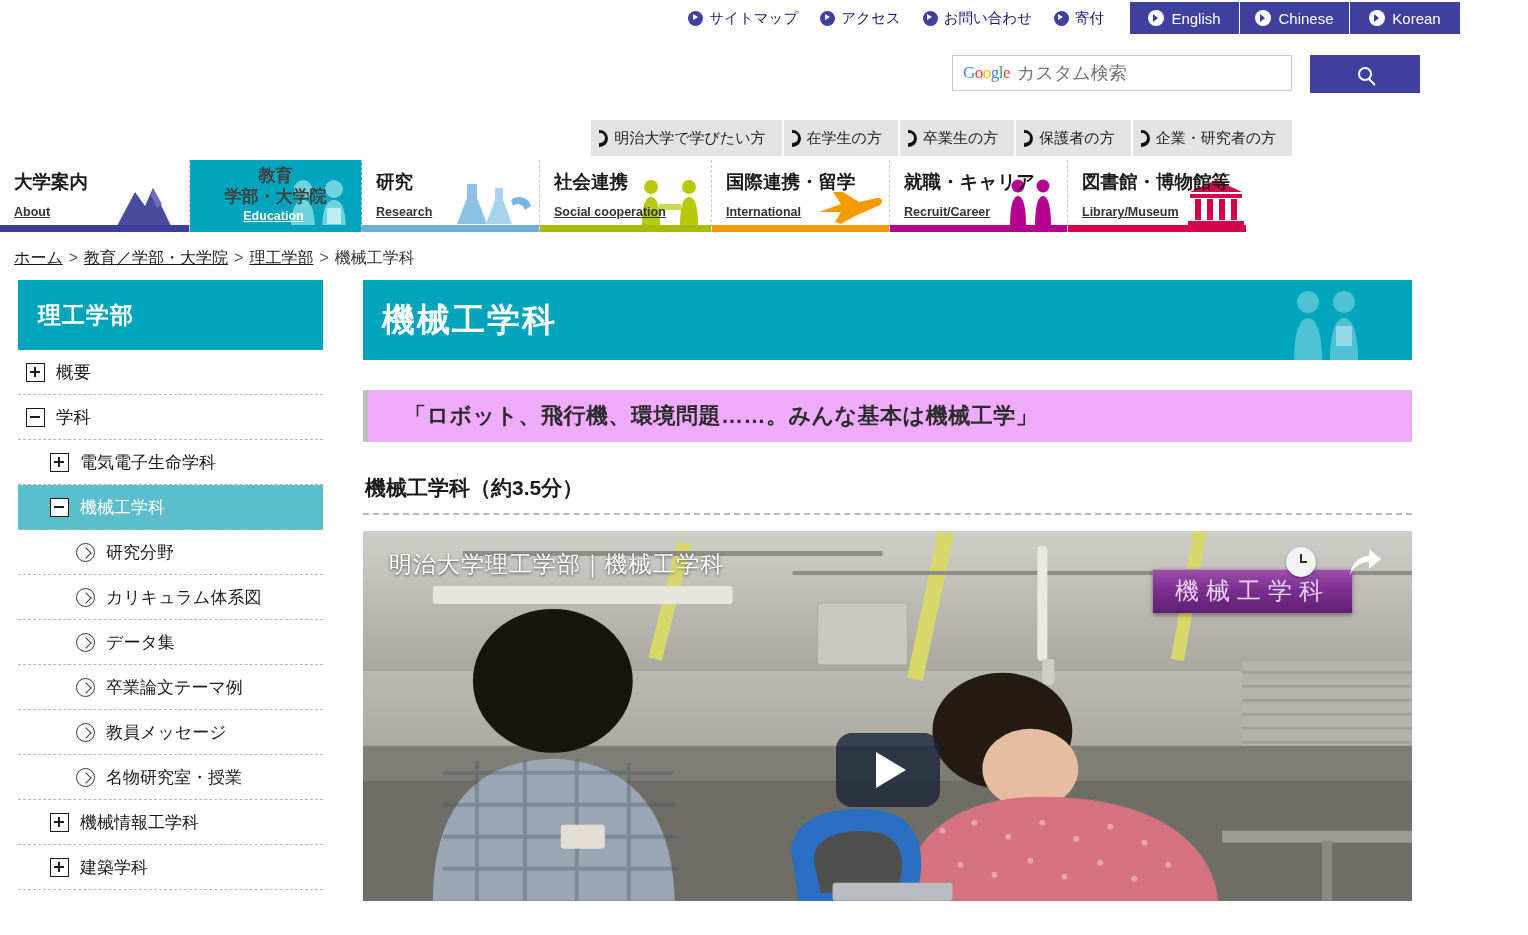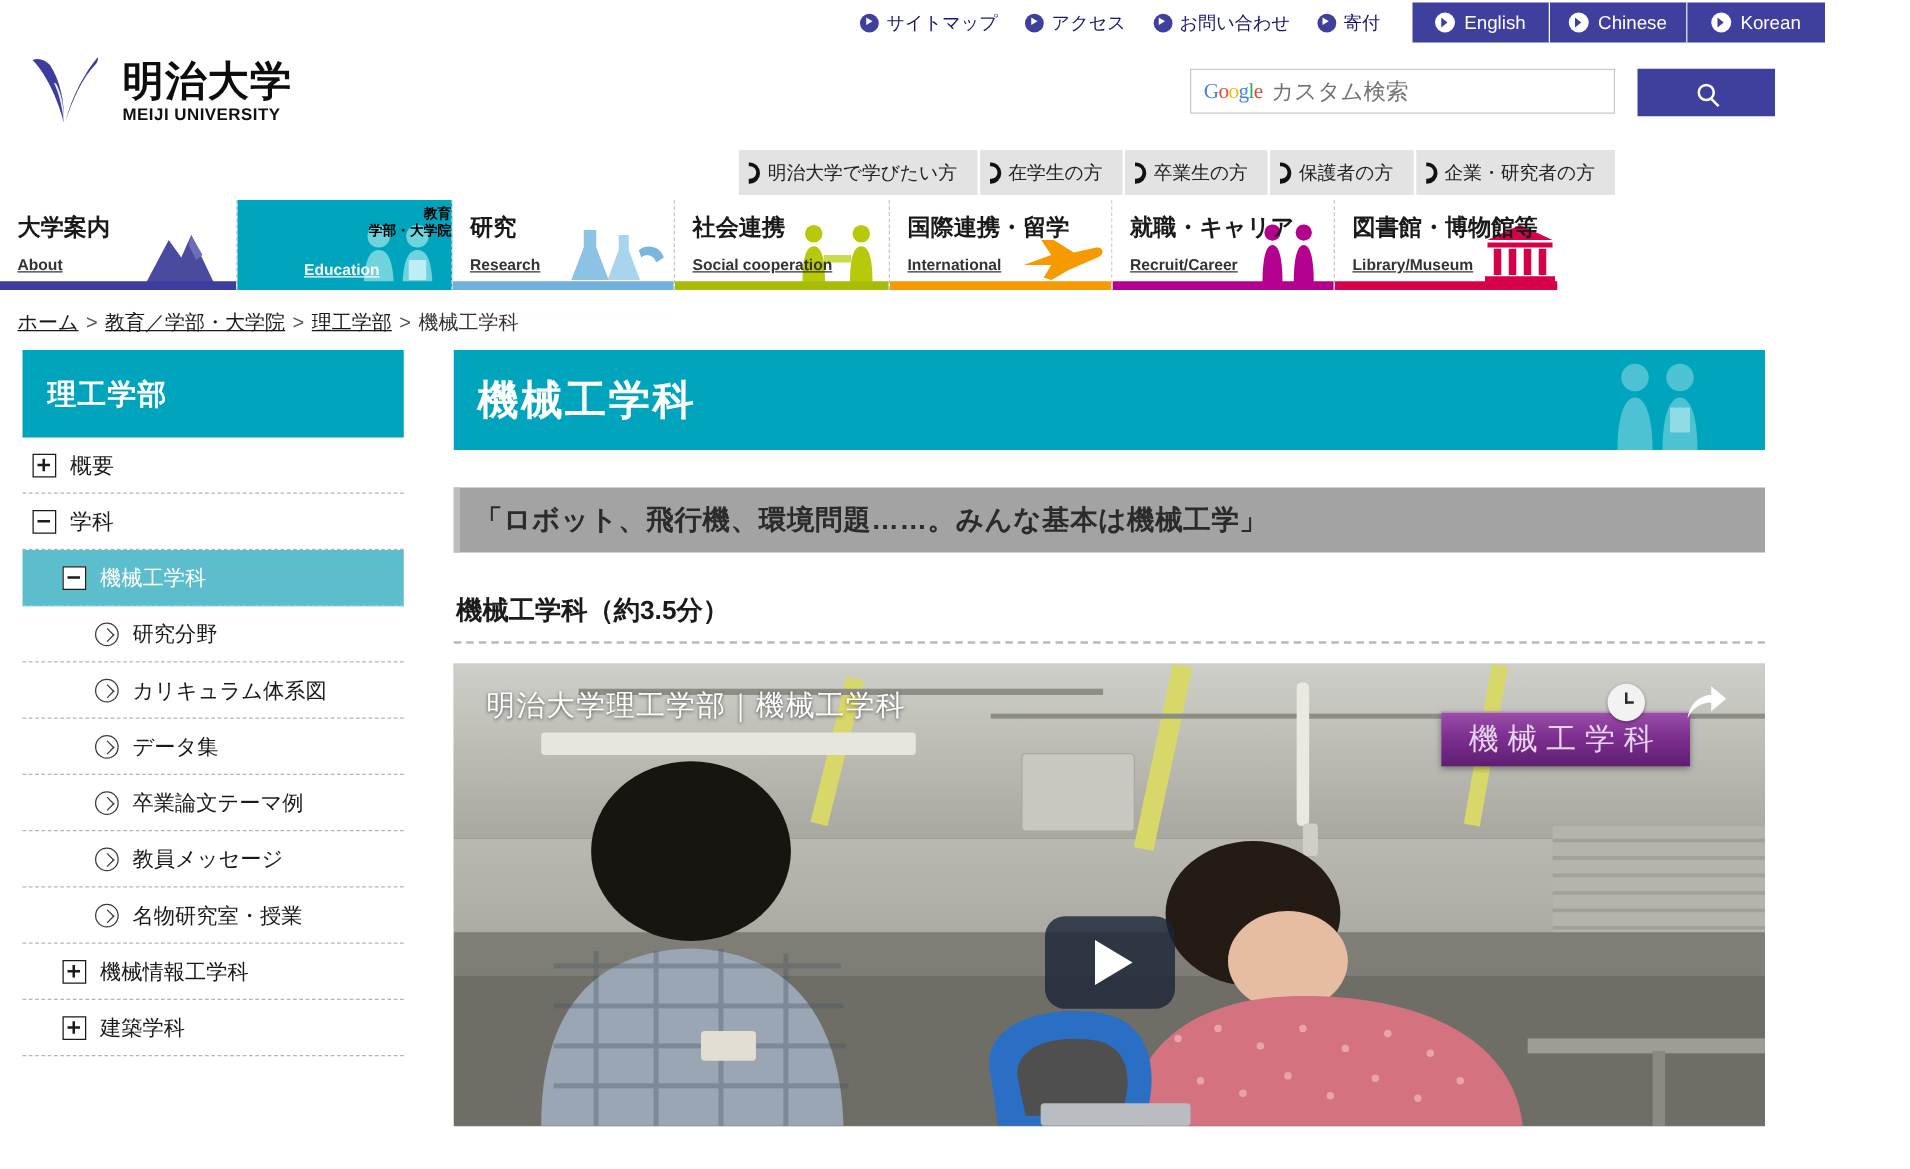--- a/index.html
+++ b/index.html
@@ -140,22 +140,22 @@
   }
   .gnav-item:last-child { border-right: none; }
   .gnav-item.active { background: #00a5bd; }
   .gnav-jp {
     position: absolute; left: 14px; top: 9px;
     font-size: 18.5px; font-weight: 700; color: #1a1a1a;
     white-space: nowrap; z-index: 3;
   }
   .gnav-jp2 {
     position: absolute; left: 0; right: 0; top: 5px;
-    text-align: right; color: #000000; font-weight: 700;
-    font-size: 11px; line-height: 1.25; z-index:3;
+    text-align: center; color: #404040; font-weight: 700;
+    font-size: 17px; line-height: 1.25; z-index:3;
   }
   .gnav-en {
     position: absolute; left: 14px; bottom: 13px;
     font-size: 12.5px; font-weight: 700; color: #333; z-index: 3; text-decoration: underline;
   }
   .gnav-item.active .gnav-en {
     left: 0; right: 4px; text-align: center; color: #fff; bottom: 9px;
   }
   .gnav-underline {
     position: absolute; left: 0; right: 0; bottom: 0; height: 7px; z-index:4;
@@ -219,24 +219,24 @@
     background: #00a5bd; height: 80px; position: relative;
     display: flex; align-items: center; overflow: hidden;
   }
   .page-title {
     color: #fff; font-size: 33px; font-weight: 700; padding-left: 19px;
     letter-spacing: 2px; z-index:2;
   }
   .title-deco { position: absolute; right: 40px; bottom: 0; z-index:1; }
 
   .quote-box {
-    margin-top: 30px; background: #a3a3a3;
+    margin-top: 30px; background: #f0abfc;
     border-left: 5px solid #bdbdbd;
     height: 52px; display: flex; align-items: center;
-    padding-left: 12px;
+    padding-left: 36px;
   }
   .quote-text { font-size: 22px; font-weight: 700; color: #2b2b2b; letter-spacing:0.5px; }
 
   .sec-title {
     margin-top: 32px; font-size: 21px; font-weight: 700; color: #1b1b1b;
     padding-bottom: 11px; border-bottom: 2px dashed #b9b9b9;
     padding-left: 2px;
   }
 
   
@@ -325,31 +325,20 @@
         <span>Chinese</span>
       </a>
       <a class="lang-btn">
         <span class="arrow-circle-w"></span>
         <span>Korean</span>
       </a>
     </div>
   </div>
 
   <div class="header">
-    <a class="logo-wrap">
-      <svg class="logo-mark" viewBox="0 0 62 62">
-        <path d="M4 6 C14 16, 24 36, 29 56 C30 40, 26 22, 18 10 C14 6, 9 4, 4 6 Z" fill="#3d3d9e"></path>
-        <path d="M56 4 C46 16, 36 34, 30 56 C36 38, 44 20, 54 10 C56 8, 57 5, 56 4 Z" fill="#3d3d9e"></path>
-        <path d="M21 24 C25 32, 28 44, 29 56 C30 46, 27 32, 23 25 Z" fill="#ffffff" opacity="0.9"></path>
-      </svg>
-      <span class="logo-text">
-        <span class="logo-jp">明治大学</span>
-        <span class="logo-en">MEIJI UNIVERSITY</span>
-      </span>
-    </a>
 
     <div class="search-area">
       <div class="search-box">
         <span class="gsc-logo"><span class="b">G</span><span class="r">o</span><span class="y">o</span><span class="b">g</span><span class="g">l</span><span class="r">e</span></span>
         <span class="search-ph">カスタム検索</span>
       </div>
       <button class="search-btn">
         <span class="mag"></span>
       </button>
     </div>
@@ -476,20 +465,24 @@
     <div class="sidebar">
       <div class="side-head">理工学部</div>
 
       <div class="side-item">
         <span class="toggle-box plus"></span>
         <span>概要</span>
       </div>
       <div class="side-item">
         <span class="toggle-box"></span>
         <span>学科</span>
+      </div>
+      <div class="side-item lvl2">
+        <span class="toggle-box plus"></span>
+        <span>電気電子生命学科</span>
       </div>
       <div class="side-item lvl2 sel">
         <span class="toggle-box"></span>
         <span>機械工学科</span>
       </div>
       <div class="side-item lvl3">
         <span class="arrow-ring"></span>
         <span>研究分野</span>
       </div>
       <div class="side-item lvl3">

